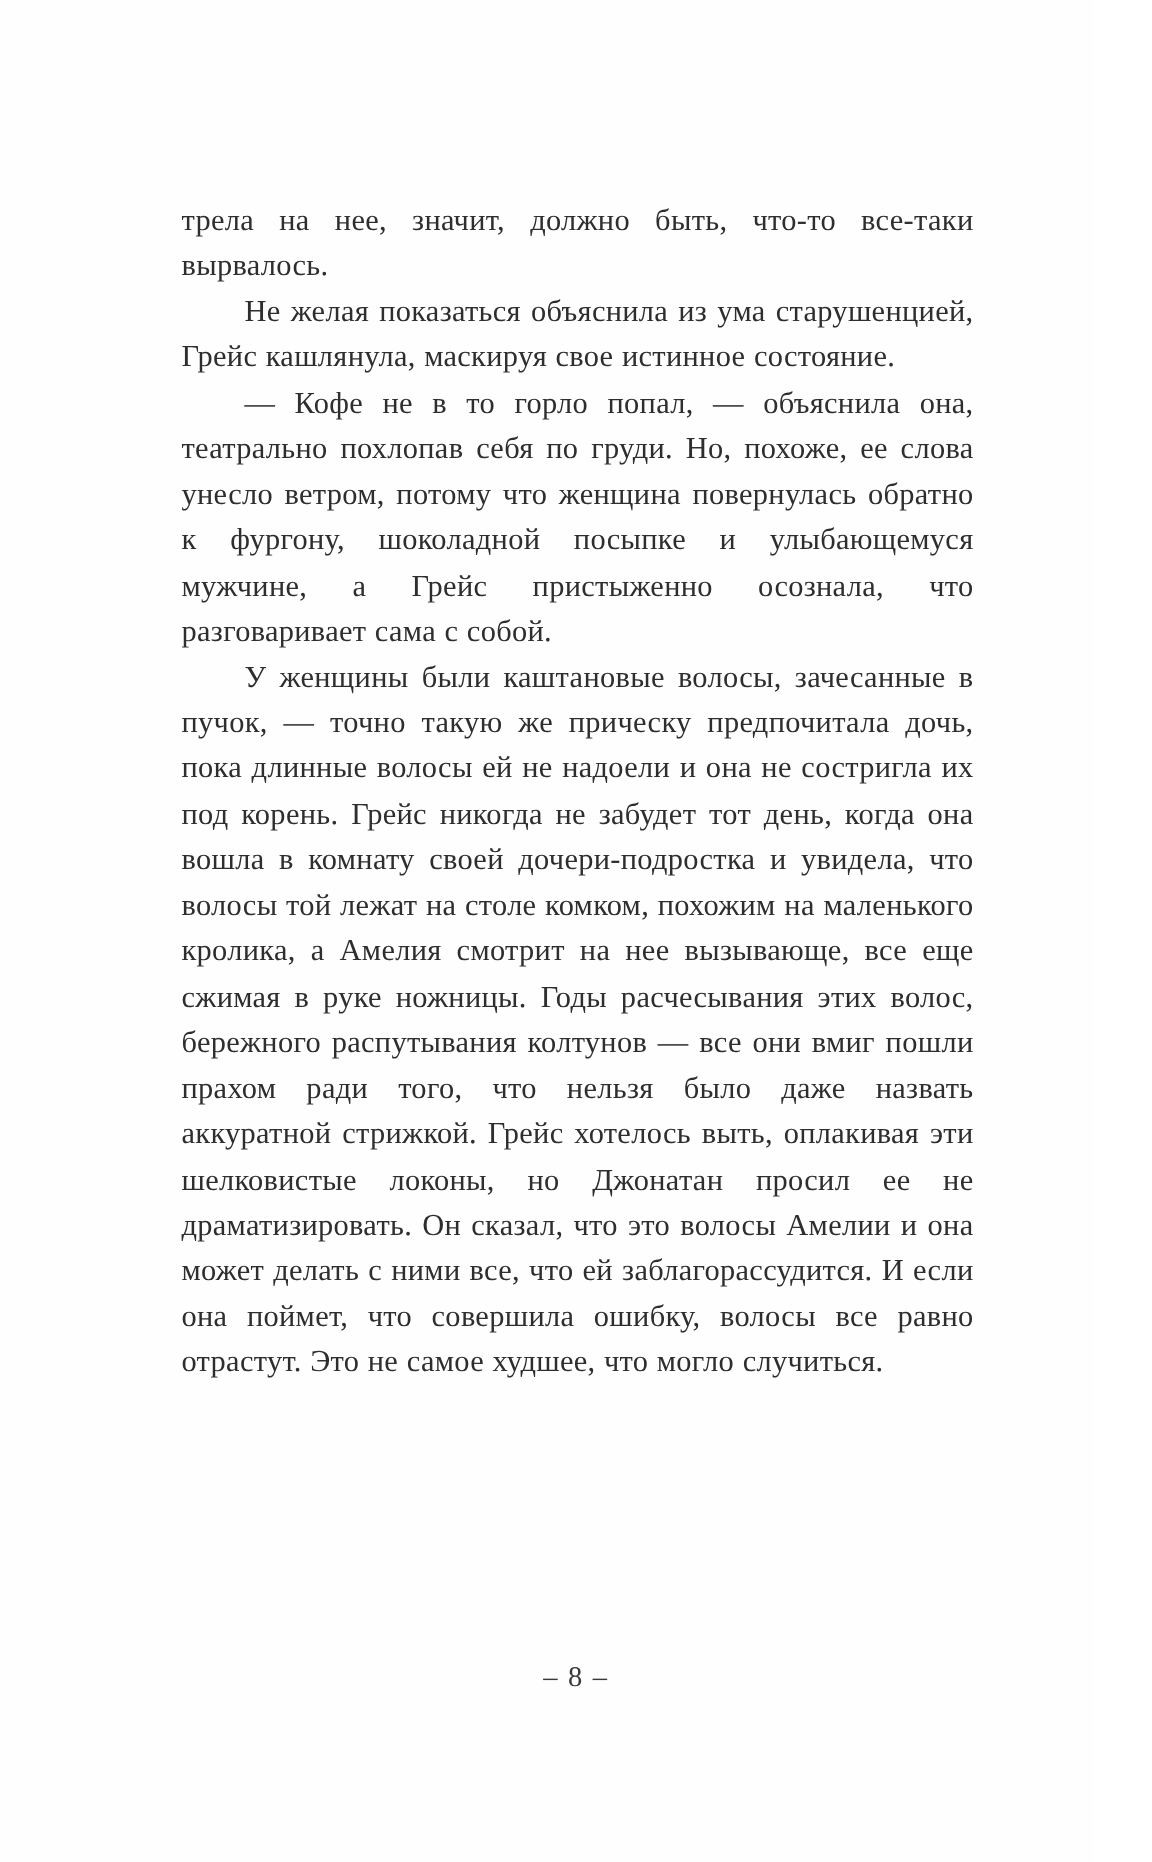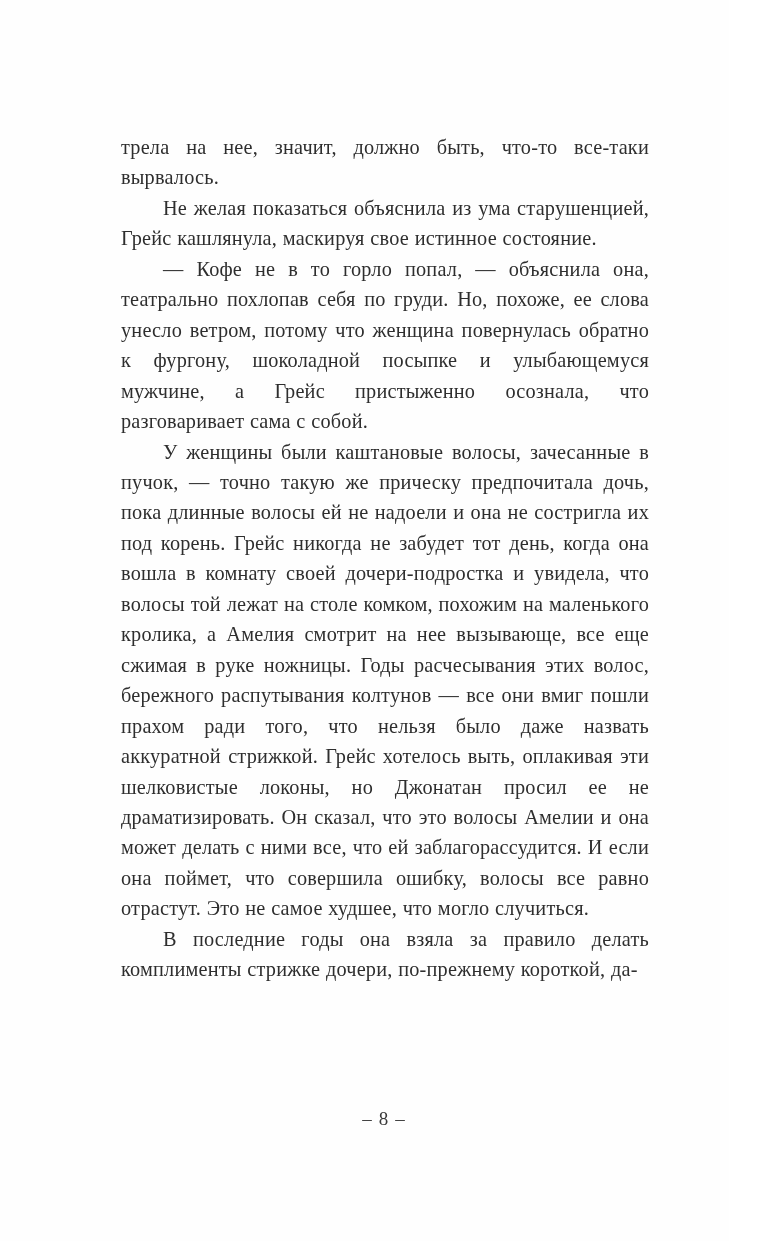--- a/index.html
+++ b/index.html
@@ -70,19 +70,18 @@
 
     <p class="para">трела на нее, значит, должно быть, что-то все-таки вырвалось.</p>
 
     <p class="para indent">Не желая показаться объяснила из ума старушенцией, Грейс кашлянула, маскируя свое истинное состояние.</p>
 
     <p class="para indent">— Кофе не в то горло попал, — объяснила она, театрально похлопав себя по груди. Но, похоже, ее слова унесло ветром, потому что женщина повернулась обратно к фургону, шоколадной посыпке и улыбающемуся мужчине, а Грейс пристыженно осознала, что разговаривает сама с собой.</p>
 
     <p class="para indent">У женщины были каштановые волосы, зачесанные в пучок, — точно такую же прическу предпочитала дочь, пока длинные волосы ей не надоели и она не состригла их под корень. Грейс никогда не забудет тот день, когда она вошла в комнату своей дочери-подростка и увидела, что волосы той лежат на столе комком, похожим на маленького кролика, а Амелия смотрит на нее вызывающе, все еще сжимая в руке ножницы. Годы расчесывания этих волос, бережного распутывания колтунов — все они вмиг пошли прахом ради того, что нельзя было даже назвать аккуратной стрижкой. Грейс хотелось выть, оплакивая эти шелковистые локоны, но Джонатан просил ее не драматизировать. Он сказал, что это волосы Амелии и она может делать с ними все, что ей заблагорассудится. И если она поймет, что совершила ошибку, волосы все равно отрастут. Это не самое худшее, что могло случиться.</p>
 
 
-    <p class="para indent">В последние годы она взяла за правило делать комплименты стрижке дочери, по-прежнему короткой, да-</p>
 
   </div>
 
   <div class="folio">– 8 –</div>
 
 </div>
 
 </body></html>

